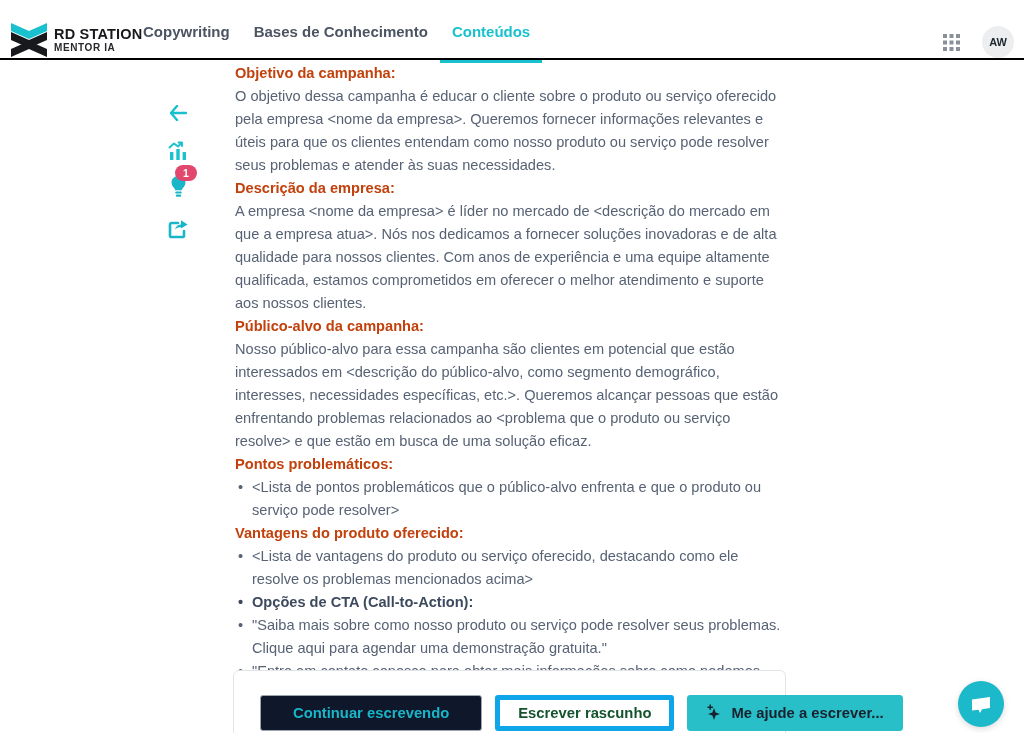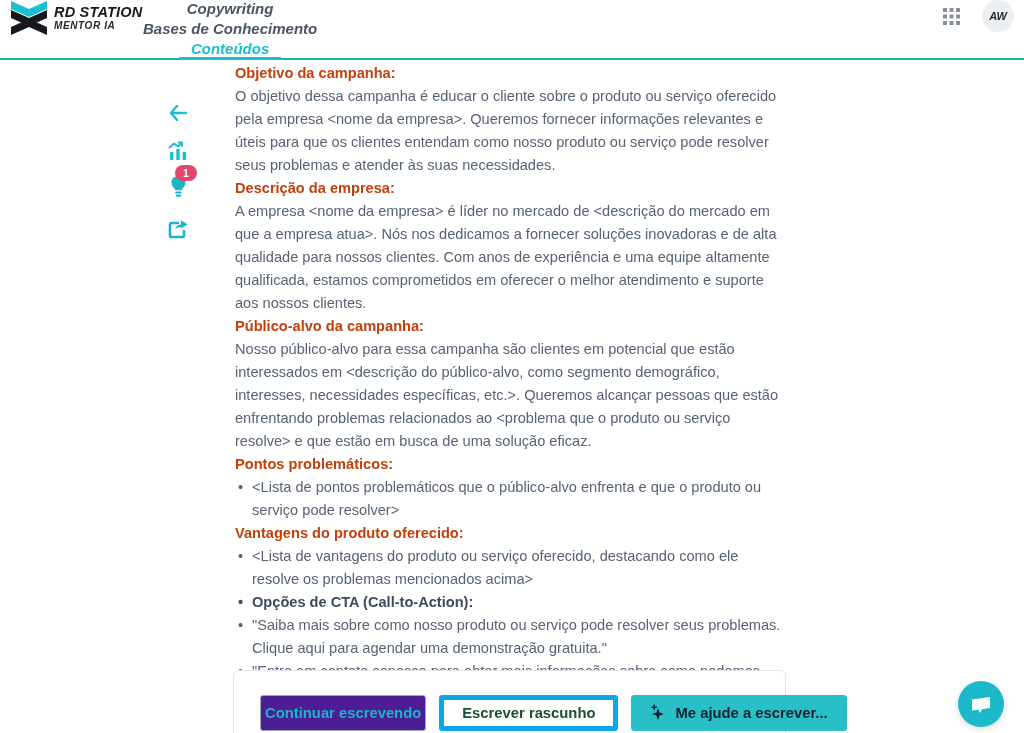--- a/index.html
+++ b/index.html
@@ -1,27 +1,27 @@
 <!DOCTYPE html>
 <html><head>
 <meta charset="utf-8">
 <style>
   * { margin: 0; padding: 0; box-sizing: border-box; }
   html, body { width: 1024px; height: 733px; overflow: hidden; background: #ffffff;
     font-family: "Liberation Sans", sans-serif; }
 
   
   .header { position: absolute; left: 0; top: 0; width: 1024px; height: 60px;
-    background: #ffffff; border-bottom: 2px solid #14b8a6; display: flex; align-items: flex-start; font-style: italic; }
+    background: #ffffff; border-bottom: 2px solid #000000; display: flex; align-items: flex-end; }
   .brand { display: flex; align-items: center; padding-left: 10px; width: 131px; }
   .brand-icon { width: 38px; height: 36px; flex: 0 0 auto; }
   .brand-text { margin-left: 6px; line-height: 1; }
   .brand-line1 { font-size: 14.5px; font-weight: 800; color: #17191c; letter-spacing: 0.2px; white-space: nowrap; }
   .brand-line2 { font-size: 10px; font-weight: 700; color: #26282c; letter-spacing: 0.6px; margin-top: 2px; }
-  .tabs { display: flex; align-items: center; height: 51px; flex-direction: column; }
+  .tabs { display: flex; align-items: center; height: 51px; }
   .tab { height: 60px; display: flex; align-items: center; padding: 0 12px;
     font-size: 15px; font-weight: 700; color: #4b5462; cursor: pointer; border-bottom: 3px solid transparent;
     white-space: nowrap; }
   .tab.active { color: #19c1ce; border-bottom-color: #19c1ce; }
   .header-right { margin-left: auto; display: flex; align-items: center; gap: 22px; padding-right: 10px; }
   .grid-icon { width: 17px; height: 17px; cursor: pointer; }
   .avatar { width: 32px; height: 32px; border-radius: 50%; background: #eceef0;
     display: flex; align-items: center; justify-content: center;
     font-size: 11px; font-weight: 700; color: #1e2630; cursor: pointer; }
 
@@ -44,21 +44,21 @@
   .bullet-bold { font-weight: 700; color: #3d4a5e; }
   .bullet-bold::before { color: #3d4a5e; }
 
   
   .action-card { position: absolute; left: 233px; top: 670px; width: 553px; height: 90px;
     background: #ffffff; border: 1px solid #e2e4e8; border-radius: 6px;
     display: flex; align-items: flex-start; padding: 24px 0 0 26px; gap: 13px; }
   .btn { height: 36px; border-radius: 3px; font-family: "Liberation Sans", sans-serif;
     font-size: 14.8px; font-weight: 700; cursor: pointer; display: inline-flex;
     align-items: center; justify-content: center; white-space: nowrap; }
-  .btn-continue { background: #4c1d95; border: 1px solid #9fa6ad; color: #19b6c9; padding: 0 4px; }
+  .btn-continue { background: #0f172a; border: 1px solid #9fa6ad; color: #19b6c9; padding: 0 32px; }
   .btn-draft { background: #ffffff; border: 5px solid #0ea5e9; color: #14532d; padding: 1px 18px; }
   .btn-help { background: #29bfc9; border: 1px solid #29bfc9; color: #18222e; padding: 16px 18px; gap: 9px; }
 
   
   .chat-fab { position: absolute; left: 958px; top: 681px; width: 46px; height: 46px;
     border-radius: 50%; background: #1bb9c9; display: flex; align-items: center;
     justify-content: center; cursor: pointer; box-shadow: 0 2px 6px rgba(0,0,0,0.15); }
 </style>
 </head>
 <body>

